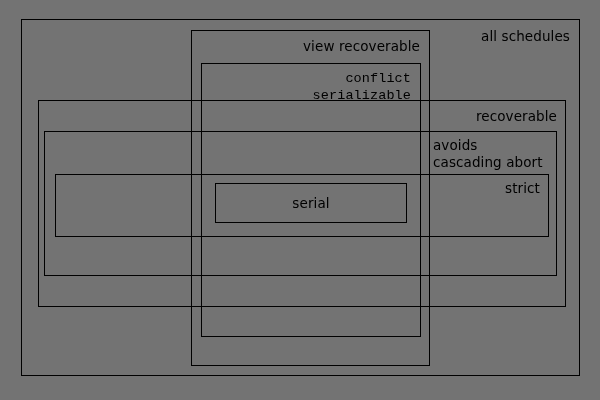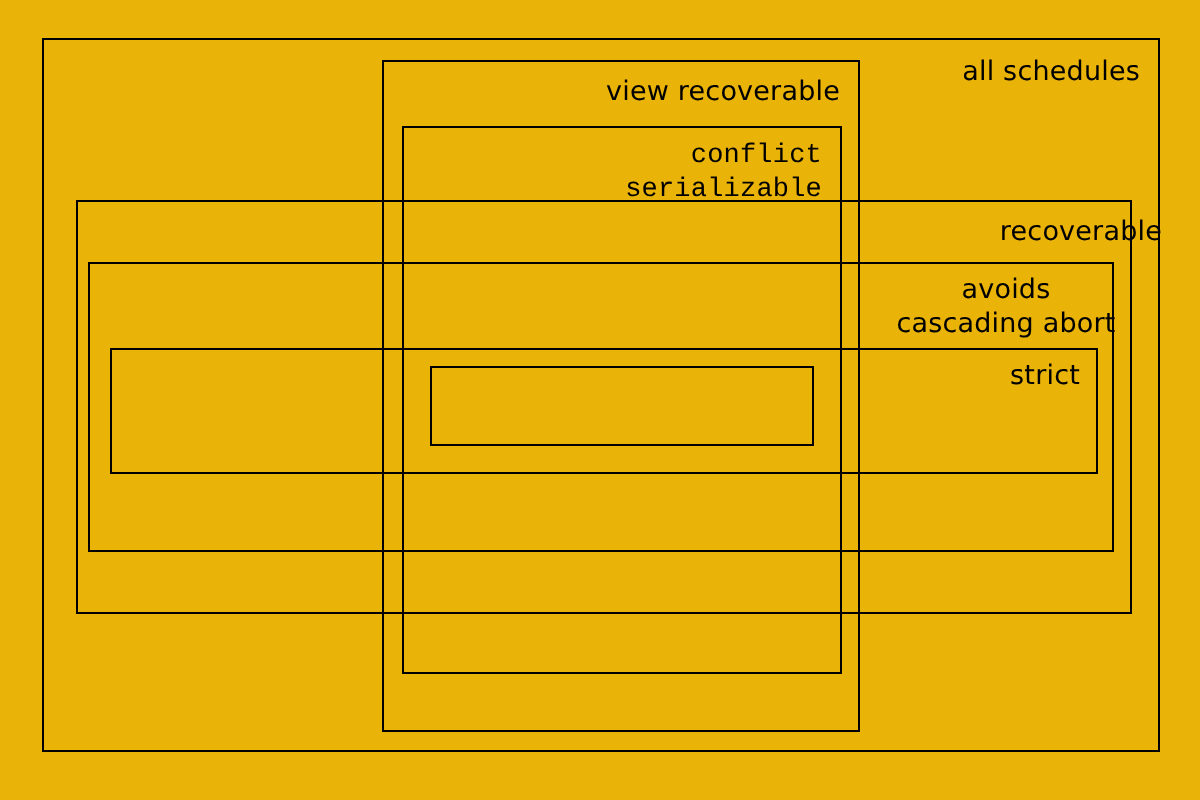--- a/index.html
+++ b/index.html
@@ -25,34 +25,35 @@
   }
   .region-label {
     position: absolute;
     color: #000000;
     font-size: 13.5px;
     line-height: 16.5px;
     white-space: pre-line;
     letter-spacing: 0.1px;
   }
   .lbl-right { text-align: right; }
-  .lbl-left  { text-align: center; }
+  .lbl-left  { text-align: left; }
   .lbl-center{ text-align: center; }
 </style>
 </head>
 <body>
 
-<div id="canvas" style="background: #eab308;">
+<div id="canvas" style="background: #737373;">
     <div class="region" style="left: 21px; top: 19px; width: 559px; height: 357px; border-color: rgb(0, 0, 0);"></div>
     <div class="region-label lbl-right" style="left: 400px; top: 28px; width: 170px; color: rgb(0, 0, 0);">all schedules</div>
     <div class="region" style="left: 191px; top: 30px; width: 239px; height: 336px; border-color: rgb(0, 0, 0);"></div>
     <div class="region-label lbl-right" style="left: 250px; top: 38px; width: 170px; color: rgb(0, 0, 0);">view recoverable</div>
     <div class="region" style="left: 201px; top: 63px; width: 220px; height: 274px; border-color: rgb(0, 0, 0);"></div>
     <div class="region-label lbl-right" style="left: 240px; top: 71px; width: 171px; color: rgb(0, 0, 0); font-family: Liberation Mono, monospace;">conflict serializable</div>
     <div class="region" style="left: 38px; top: 100px; width: 528px; height: 207px; border-color: rgb(0, 0, 0);"></div>
-    <div class="region-label lbl-right" style="left: 420px; top: 108px; width: 137px; color: rgb(0, 0, 0); padding-left: 24px;">recoverable</div>
+    <div class="region-label lbl-right" style="left: 420px; top: 108px; width: 137px; color: rgb(0, 0, 0);">recoverable</div>
     <div class="region" style="left: 44px; top: 131px; width: 513px; height: 145px; border-color: rgb(0, 0, 0);"></div>
     <div class="region-label lbl-left" style="left: 433px; top: 137px; width: 140px; color: rgb(0, 0, 0);">avoids
 cascading abort</div>
     <div class="region" style="left: 55px; top: 174px; width: 494px; height: 63px; border-color: rgb(0, 0, 0);"></div>
     <div class="region-label lbl-right" style="left: 430px; top: 180px; width: 110px; color: rgb(0, 0, 0); text-align: right;">strict</div>
     <div class="region" style="left: 215px; top: 183px; width: 192px; height: 40px; border-color: rgb(0, 0, 0);"></div>
+    <div class="region-label lbl-center" style="left: 215px; top: 195px; width: 192px; color: rgb(0, 0, 0);">serial</div>
   </div>
 
 </body></html>

